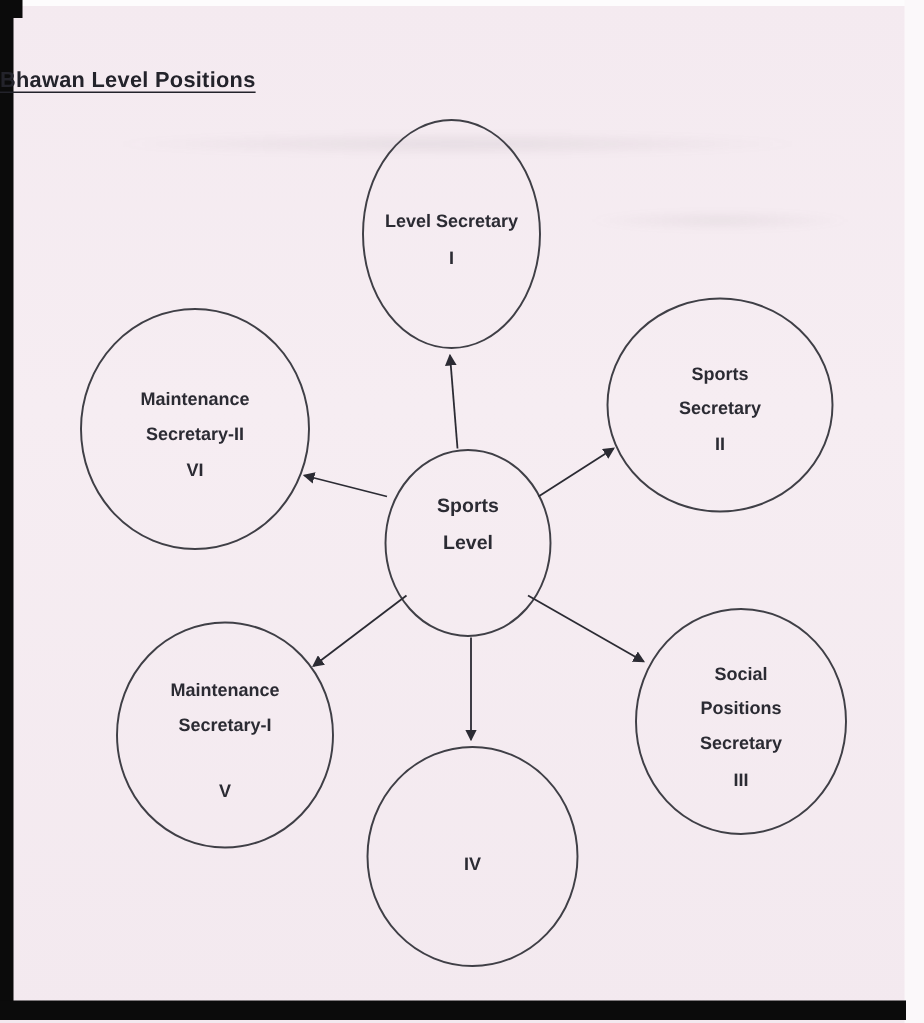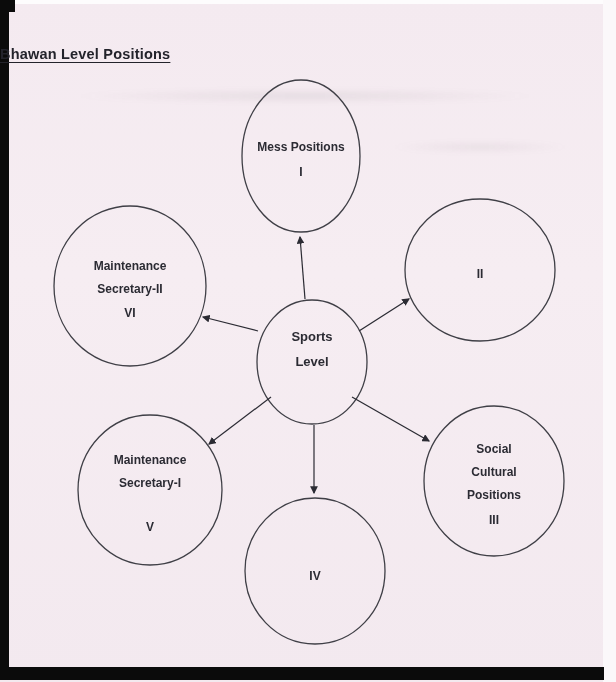--- a/index.html
+++ b/index.html
@@ -125,30 +125,31 @@
   </svg>
 
   <div class="title">Bhawan Level Positions</div>
 
   <div class="node node-center">
     <div class="center-line">Sports</div>
     <div class="center-line">Level</div>
   </div>
 
   <div class="node node-mess">
-    <div class="node-title">Mess Positions</div>
+    <div class="node-title">Level Secretary</div>
     <div class="node-numeral">I</div>
   </div>
 
   <div class="node node-sports">
+    <div class="node-title">Sports Secretary</div>
     <div class="node-numeral">II</div>
   </div>
 
   <div class="node node-social">
-    <div class="node-title w-narrow">Social Cultural Positions</div>
+    <div class="node-title w-narrow">Social Positions Secretary</div>
     <div class="node-numeral">III</div>
   </div>
 
   <div class="node node-technical">
     <div class="node-numeral">IV</div>
   </div>
 
   <div class="node node-maint1">
     <div class="node-title">Maintenance Secretary-I</div>
     <div class="node-numeral">V</div>

